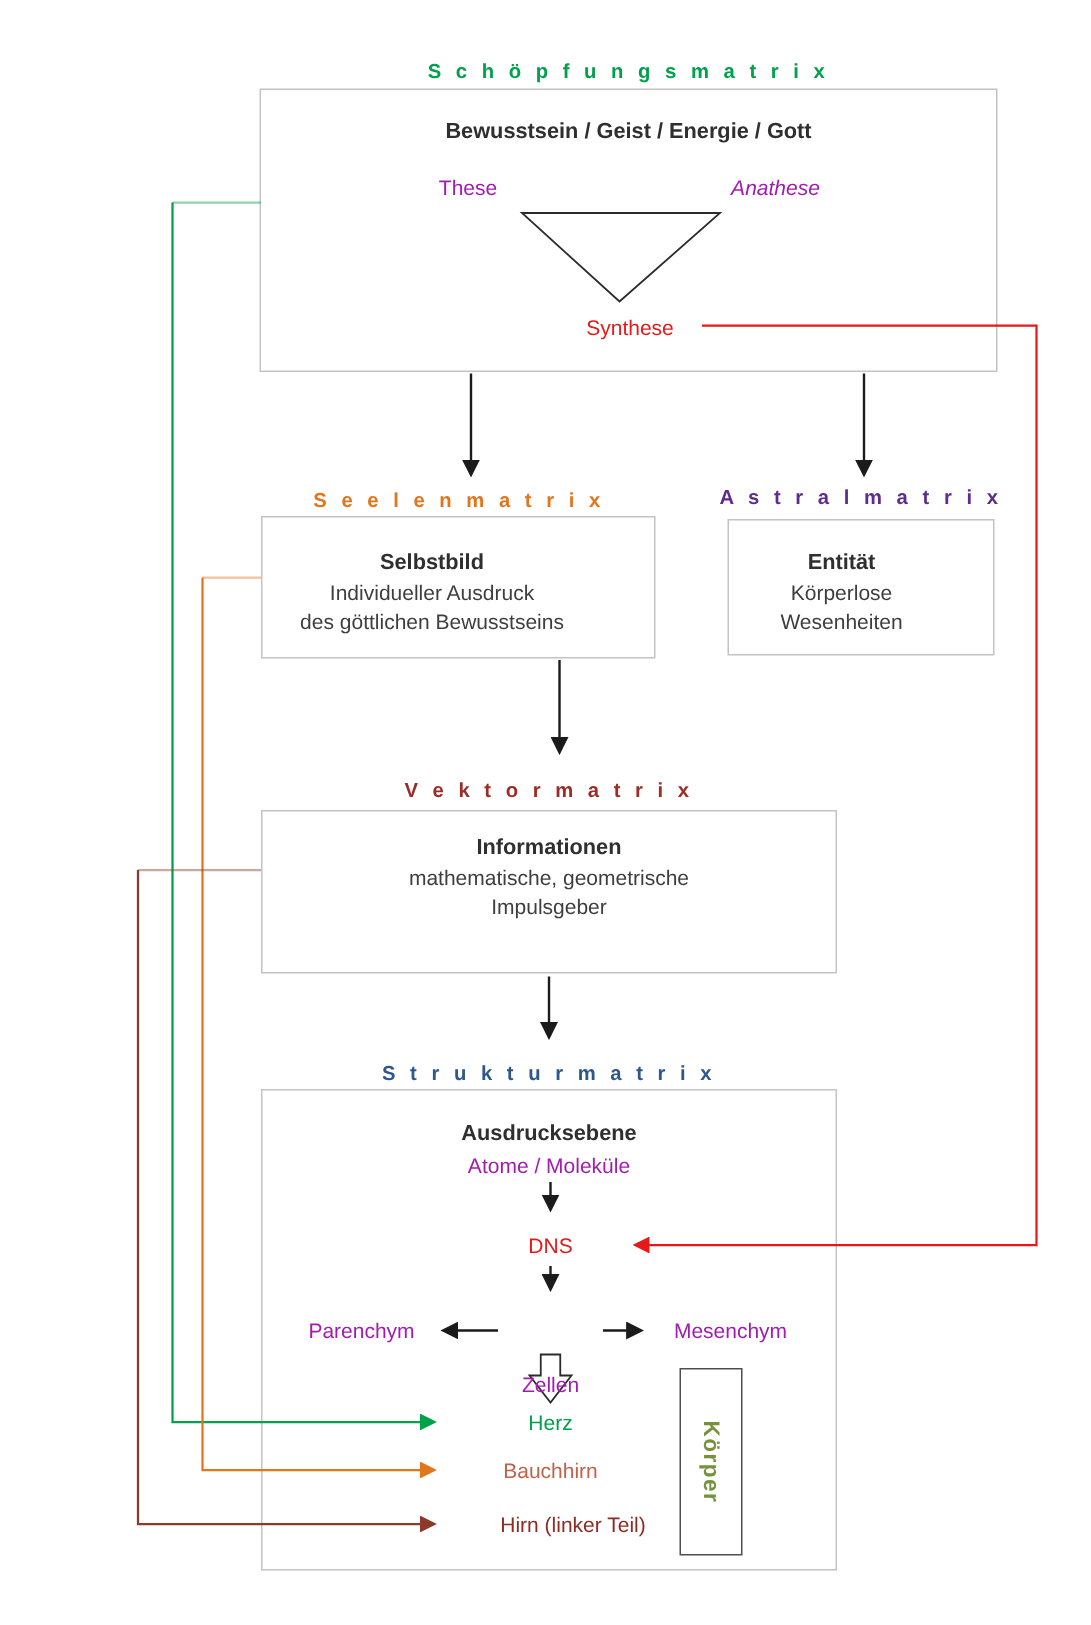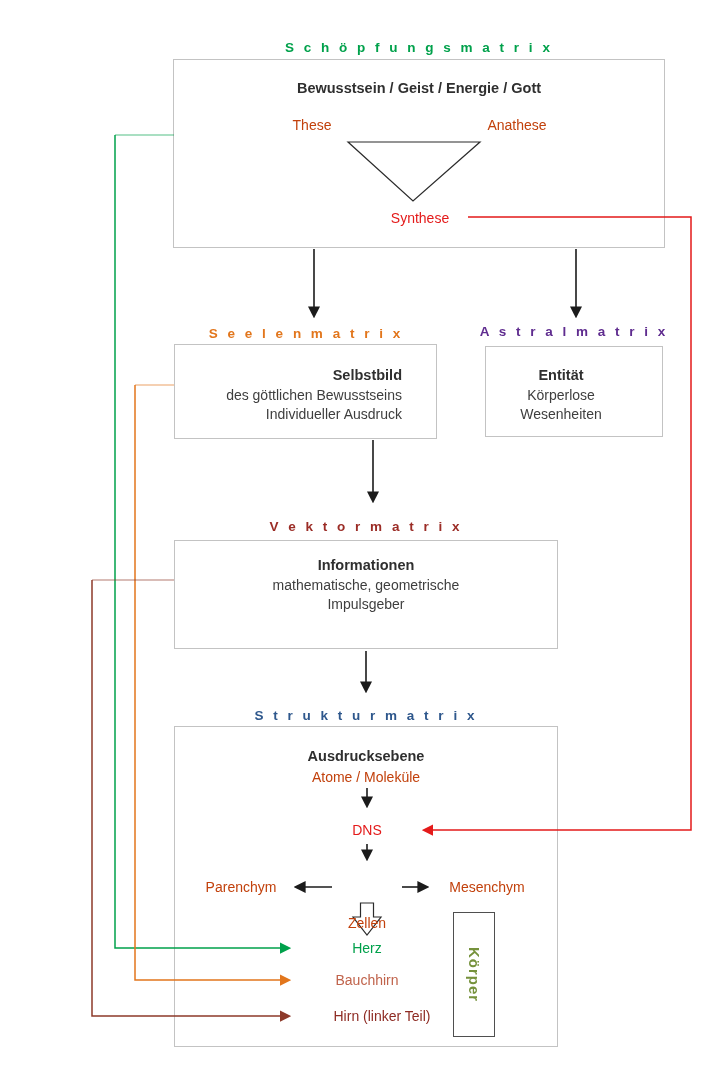--- a/index.html
+++ b/index.html
@@ -3,21 +3,21 @@
 <meta charset="utf-8">
 <style>
   html,body{margin:0;padding:0;background:#fff;}
   #canvas{position:relative;width:727px;height:1083px;background:#fff;
           font-family:"Liberation Sans",sans-serif;overflow:hidden;margin-top:10px;}
   .box{position:absolute;border:1px solid #c3c3c3;background:#fff;z-index:1;box-sizing:border-box;}
   #connectors{position:absolute;left:0;top:0;width:727px;height:1083px;z-index:2;}
   .mtitle{position:absolute;transform:translateX(-50%);white-space:nowrap;font-weight:bold;
           font-size:13.5px;letter-spacing:3px;line-height:18px;z-index:3;}
   .t{position:absolute;transform:translateX(-50%);white-space:nowrap;font-size:14px;
-     line-height:18px;color:#c2410c;z-index:3;}
+     line-height:18px;color:#a21caf;z-index:3;}
   .t.bold{font-weight:bold;color:#2f2f2f;font-size:14.5px;}
   .block{position:absolute;text-align:center;font-size:14px;line-height:19.5px;color:#3e3e3e;z-index:3;}
   .block .h{font-weight:bold;color:#2f2f2f;font-size:14.5px;}
   .c-green{color:var(--c-green,#00a14b);}
   .c-orange{color:var(--c-orange,#e2761c);}
   .c-purple{color:var(--c-purple,#5f2c8f);}
   .c-dred{color:var(--c-dark_red,#9b2c26);}
   .c-blue{color:var(--c-blue,#2e578c);}
   .c-red{color:var(--c-red,#e41a1a);}
   .c-terra{color:var(--c-terracotta,#c0634b);}
@@ -101,27 +101,27 @@
   </svg>
 
   <div class="mtitle c-green" style="left:419px;top:29px;">S c h ö p f u n g s m a t r i x</div>
   <div class="mtitle c-orange" style="left:306px;top:315px;">S e e l e n m a t r i x</div>
   <div class="mtitle c-purple" style="left:574px;top:313px;">A s t r a l m a t r i x</div>
   <div class="mtitle c-dred" style="left:366px;top:508px;">V e k t o r m a t r i x</div>
   <div class="mtitle c-blue" style="left:366px;top:697px;">S t r u k t u r m a t r i x</div>
 
   <div class="t bold" style="left:419px;top:69px;">Bewusstsein / Geist / Energie / Gott</div>
   <div class="t" style="left:312px;top:106px;">These</div>
-  <div class="t" style="left:517px;top:106px;">Anathese</div>
+  <div class="t" style="left:517px;top:106px;font-style:italic;">Anathese</div>
   <div class="t c-red" style="left:420px;top:199px;">Synthese</div>
 
-  <div class="block" style="left:174px;top:356px;width:228px;text-align:right;">
+  <div class="block" style="left:174px;top:356px;width:228px;">
     <div class="h">Selbstbild</div>
+    <div>Individueller Ausdruck</div>
     <div>des göttlichen Bewusstseins</div>
-    <div>Individueller Ausdruck</div>
   </div>
 
   <div class="block" style="left:485px;top:356px;width:152px;">
     <div class="h">Entität</div>
     <div>Körperlose</div>
     <div>Wesenheiten</div>
   </div>
 
   <div class="block" style="left:174px;top:546px;width:384px;">
     <div class="h">Informationen</div>

